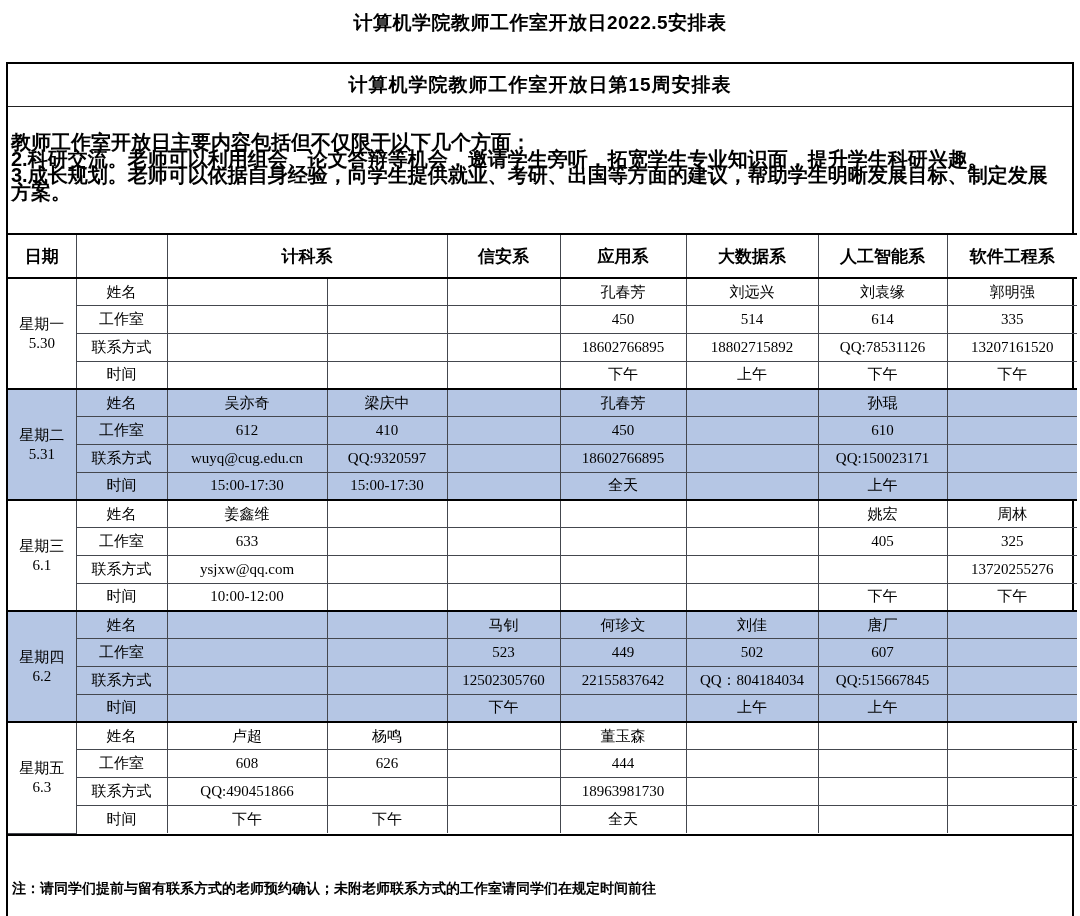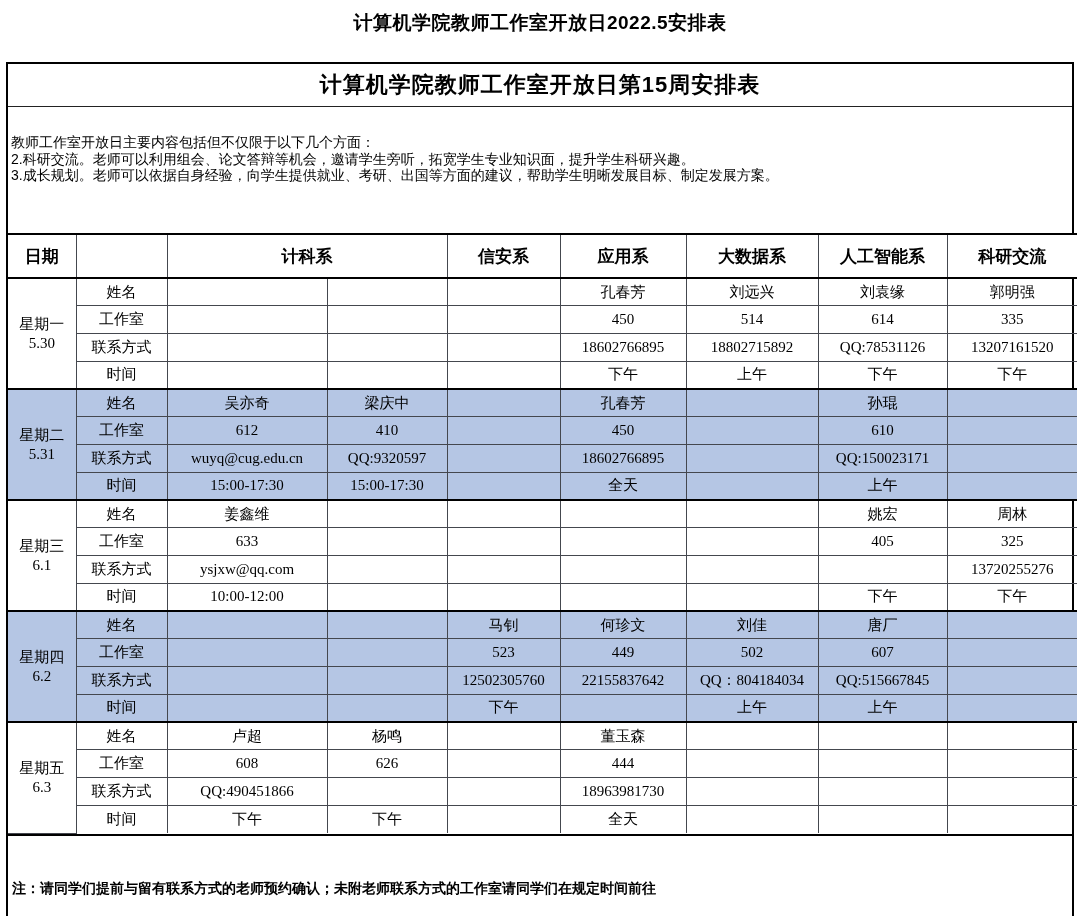--- a/index.html
+++ b/index.html
@@ -3,22 +3,22 @@
 <meta charset="utf-8">
 <style>
   * { margin:0; padding:0; box-sizing:border-box; }
   html,body { width:1080px; height:916px; background:#fff; color:#000;
     font-family:"Liberation Sans","DejaVu Sans",sans-serif; }
   .sheet { position:relative; width:1080px; height:916px; overflow:hidden; }
   .page-title { position:absolute; top:10px; left:0; width:100%; text-align:center;
     font-size:19px; font-weight:700; letter-spacing:.5px; }
   .frame { position:absolute; left:6px; top:62px; width:1068px; border:2px solid #000; background:#fff; }
   .table-title { height:43px; border-bottom:1px solid #222; display:flex; align-items:center;
-    justify-content:center; font-size:22px; font-weight:700; letter-spacing:1px; }
-  .intro { height:126px; padding:27px 10px 0 3px; font-size:14px; line-height:16.5px; font-weight:400; }
+    justify-content:center; font-size:19px; font-weight:700; letter-spacing:1px; }
+  .intro { height:126px; padding:27px 10px 0 3px; font-size:20px; line-height:16.5px; font-weight:700; }
   table.grid { border-collapse:collapse; width:100%; table-layout:fixed;padding-left:16px; }
   .grid th, .grid td { border:1px solid #44474e; text-align:center; vertical-align:middle;
     overflow:hidden; white-space:nowrap; }
   .grid thead th { height:44px; font-size:17px; font-weight:700;
     border-top:2px solid #000; border-bottom:2px solid #000; background:#fff; }
   .grid tbody td { height:27.75px; font-family:"Liberation Serif","DejaVu Serif",serif; font-size:15px; }
   .grid tbody td.row-label { font-size:15px; }
   .grid tr.day-first td { border-top:2px solid #000; }
   .grid tbody tr.hl td { background:var(--hl,#b5c6e4); }
   .day-cell { line-height:19px; }
@@ -59,21 +59,21 @@
       </colgroup>
       <thead>
         <tr>
           <th>日期</th>
           <th></th>
           <th colspan="2">计科系</th>
           <th>信安系</th>
           <th>应用系</th>
           <th>大数据系</th>
           <th>人工智能系</th>
-          <th>科研交流</th>
+          <th>软件工程系</th>
         </tr>
       </thead>
       <tbody>
           <tr class="day-first">
             <td rowspan="4" class="day-cell"><span>星期一</span><br><span>5.30</span></td>
             <td class="row-label">姓名</td>
             <td></td>
             <td></td>
             <td></td>
             <td>孔春芳</td>

